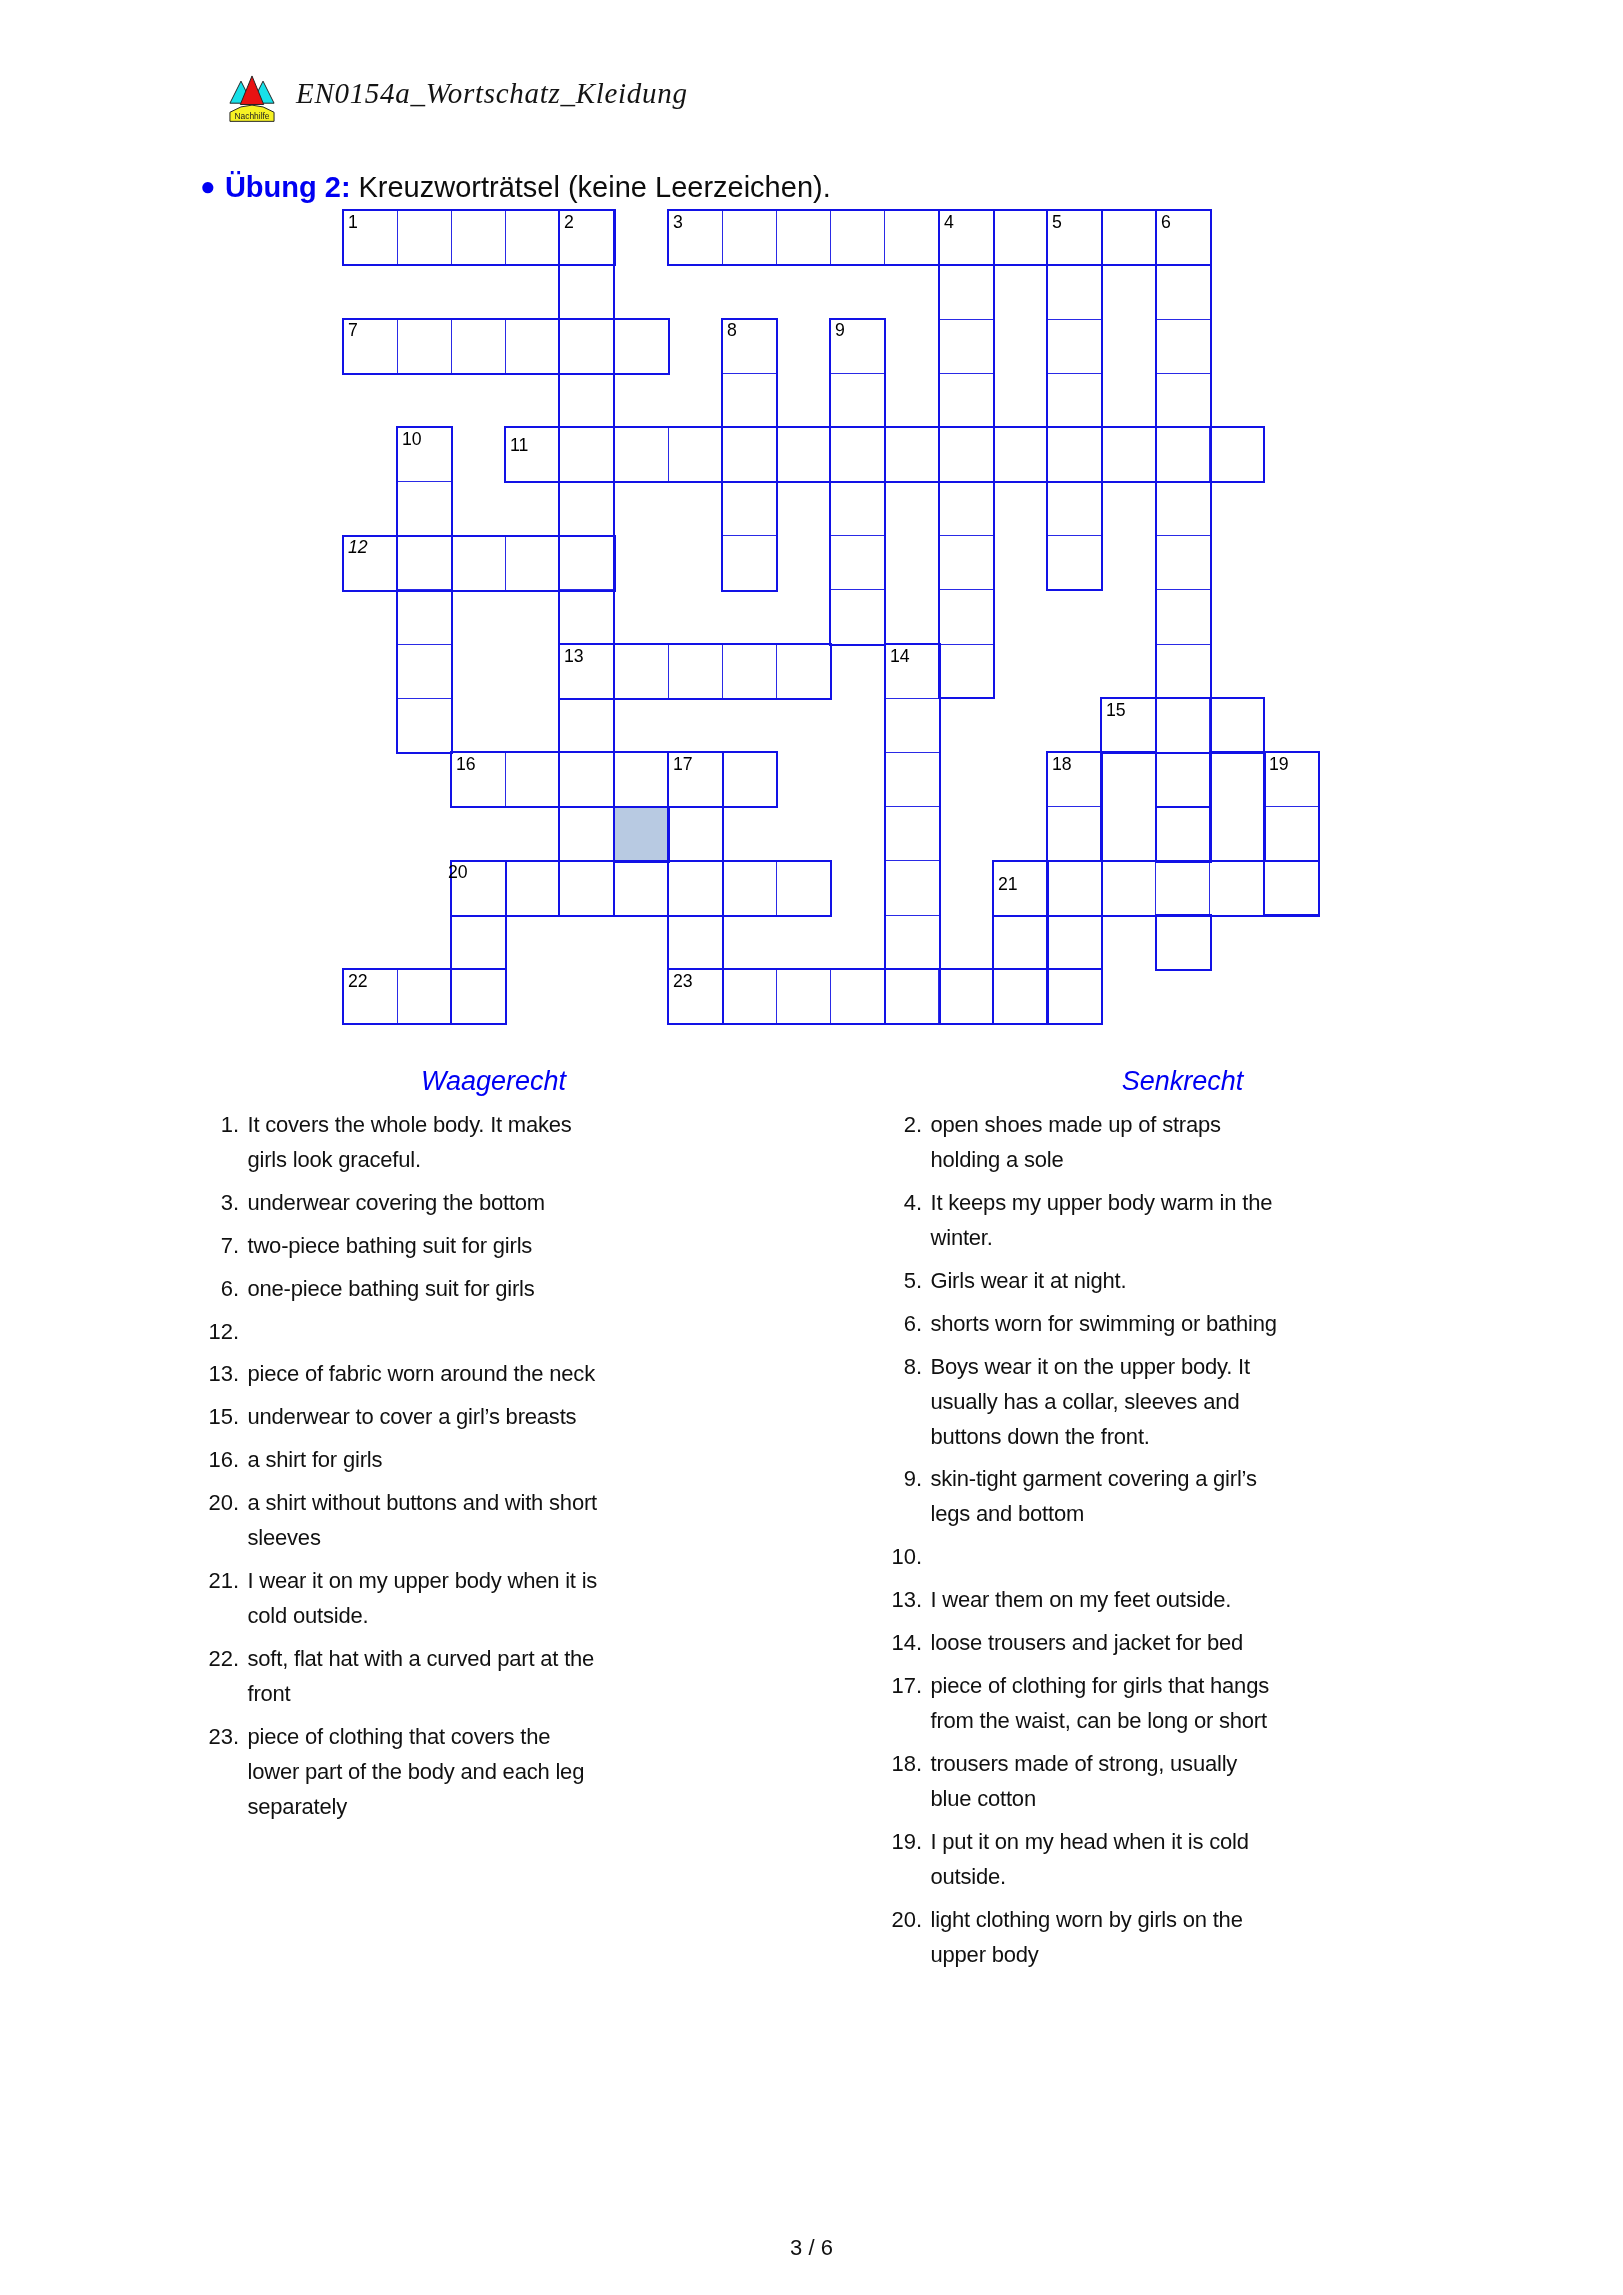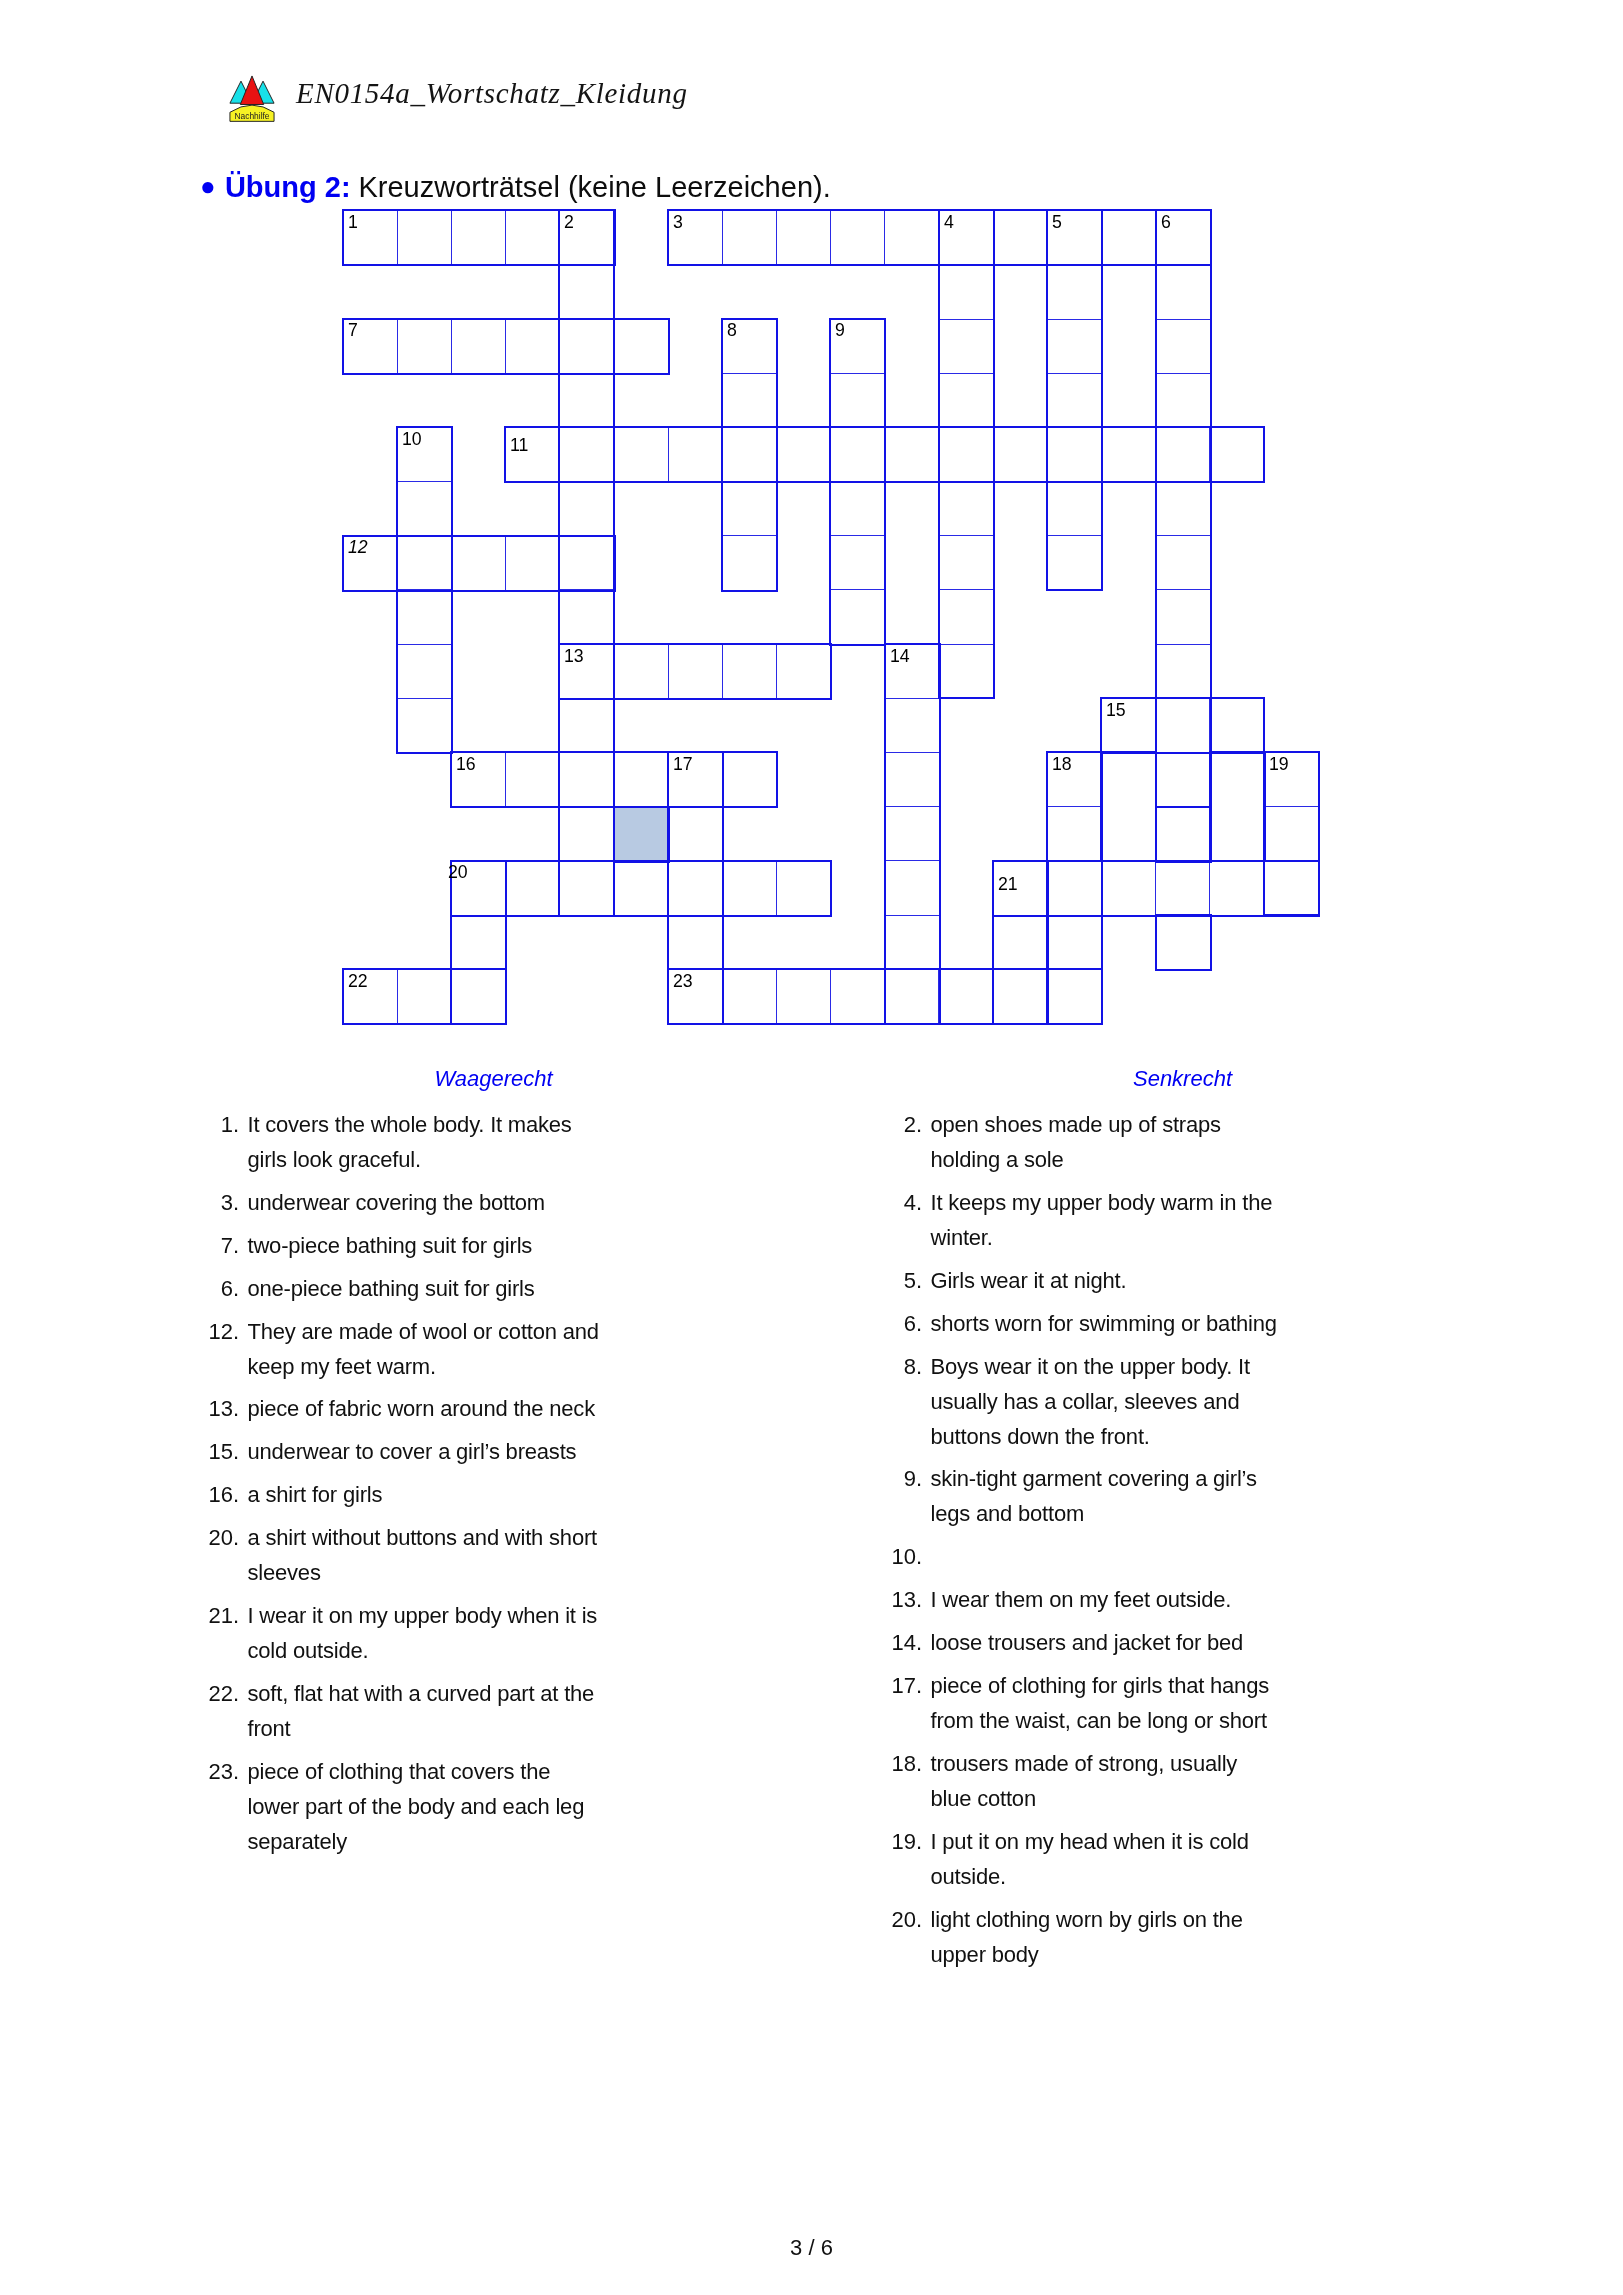--- a/index.html
+++ b/index.html
@@ -18,21 +18,21 @@
   .exline .extext{color:#0d0d0d;margin-left:7.9px;}
 
   
   #grid{position:absolute;left:0;top:0;}
   .wrect{position:absolute;border:2.6px solid #1212e6;box-sizing:border-box;background:transparent;}
   .sep{position:absolute;background:#2a2ae6;}
   .shade{position:absolute;background:#b8cae2;}
   .cnum{position:absolute;font-size:17.7px;line-height:17.7px;color:#000;}
 
   
-  .clue-hdr{position:absolute;width:327px;text-align:center;font-size:22px;
+  .clue-hdr{position:absolute;width:327px;text-align:center;font-size:27px;
             font-style:italic;color:#0000f2;}
   .clue-col{position:absolute;}
   .clue{display:flex;margin-bottom:7.9px;}
   .clue-num{width:50px;padding-right:8.5px;text-align:right;flex:none;
             font-size:22px;line-height:35px;color:#111;}
   .clue-text{font-size:22px;line-height:35px;color:#111;letter-spacing:-0.2px;}
 
   .footer{position:absolute;left:0;top:2235px;width:1623px;text-align:center;
           font-size:22px;color:#111;}
 </style>
@@ -273,24 +273,20 @@
         </div>
       </div>
       <div class="clue">
         <div class="clue-num">6.</div>
         <div class="clue-text">
           <div>one-piece bathing suit for girls</div>
         </div>
       </div>
       <div class="clue">
         <div class="clue-num">12.</div>
-        <div class="clue-text">
-          <div>They are made of wool or cotton and</div>
-          <div>keep my feet warm.</div>
-        </div>
       </div>
       <div class="clue">
         <div class="clue-num">13.</div>
         <div class="clue-text">
           <div>piece of fabric worn around the neck</div>
         </div>
       </div>
       <div class="clue">
         <div class="clue-num">15.</div>
         <div class="clue-text">

